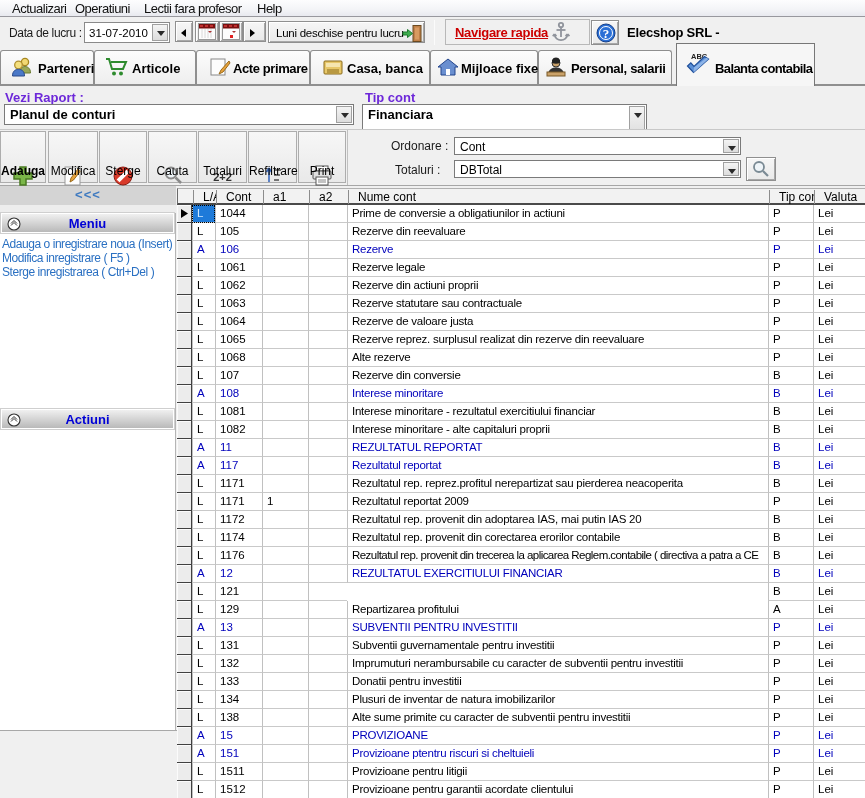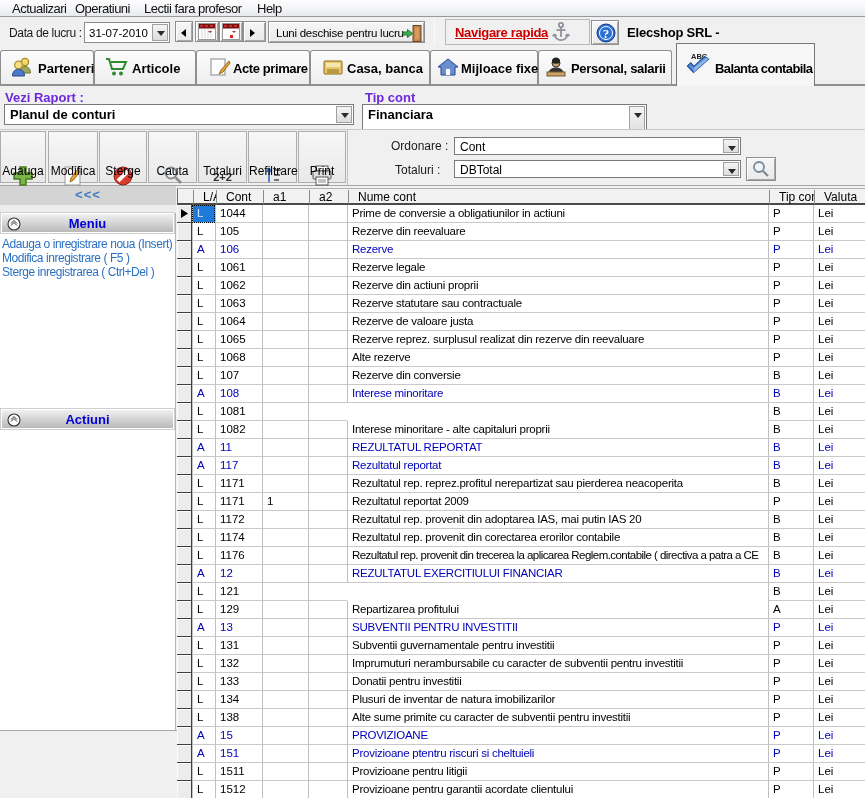--- a/index.html
+++ b/index.html
@@ -223,21 +223,21 @@
     <span class="txt" style="font-weight:bold;">Planul de conturi</span>
     <div class="droparrow"></div>
   </div>
 <div class="combo" style="left:362px;top:104px;width:285px;height:36px;">
     <span class="txt" style="font-weight:bold;">Financiara</span>
     <div class="droparrow"></div>
   </div>
 
 <div id="bigbar" class="abs"></div>
 
-<div class="bbtn abs" style="left:0;top:131px;width:46px;">
+<div class="bbtn abs" style="left:0;top:131px;width:46px;font-weight:bold;">
   <div class="ico"><svg width="22" height="22" viewBox="0 0 22 22">
         <path d="M8 2 H14 V8 H20 V14 H14 V20 H8 V14 H2 V8 H8 Z" fill="#7ab648" stroke="#4a7a22" stroke-width="1.5"></path>
       </svg></div>
   <div class="cap">Adauga</div>
 </div>
 <div class="bbtn abs" style="left:48px;top:131px;width:50px;">
   <div class="ico"><svg width="22" height="22" viewBox="0 0 22 22">
         <rect x="3" y="2" width="15" height="18" fill="#fdfdfd" stroke="#999"></rect>
         <path d="M16 4 L9 13 L8 17 L11.5 15 L18 6.5 Z" fill="#e8a33c" stroke="#9a6a1a"></path>
       </svg></div>
@@ -448,20 +448,21 @@
     <div class="c nume">Interese minoritare</div>
     <div class="c tip">B</div>
     <div class="c val">Lei</div>
   </div>
 <div class="trow" style="top:403px">
     <div class="ind"></div>
     <div class="c la">L</div>
     <div class="c cont">1081</div>
     <div class="c a1"></div>
     <div class="c a2"></div>
+    <div class="c nume">Interese minoritare - rezultatul exercitiului financiar</div>
     <div class="c tip">B</div>
     <div class="c val">Lei</div>
   </div>
 <div class="trow" style="top:421px">
     <div class="ind"></div>
     <div class="c la">L</div>
     <div class="c cont">1082</div>
     <div class="c a1"></div>
     <div class="c a2"></div>
     <div class="c nume">Interese minoritare - alte capitaluri proprii</div>

